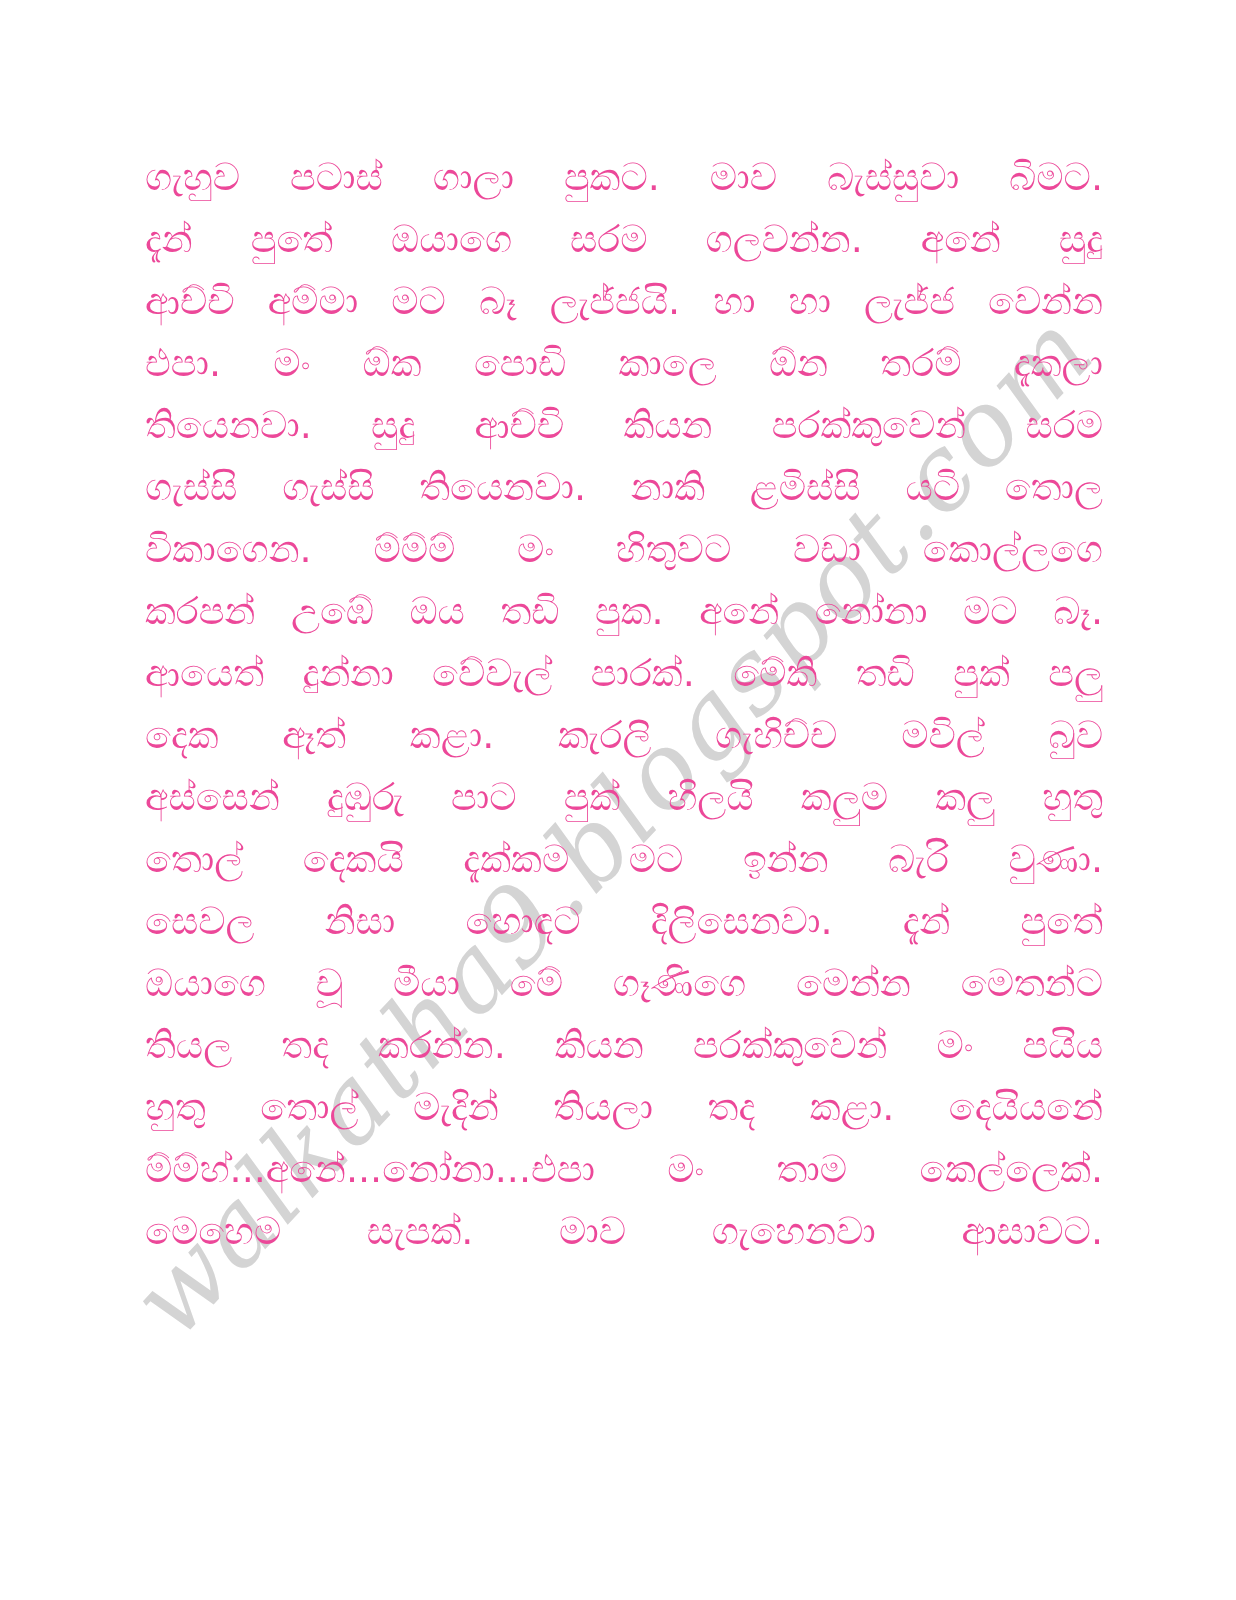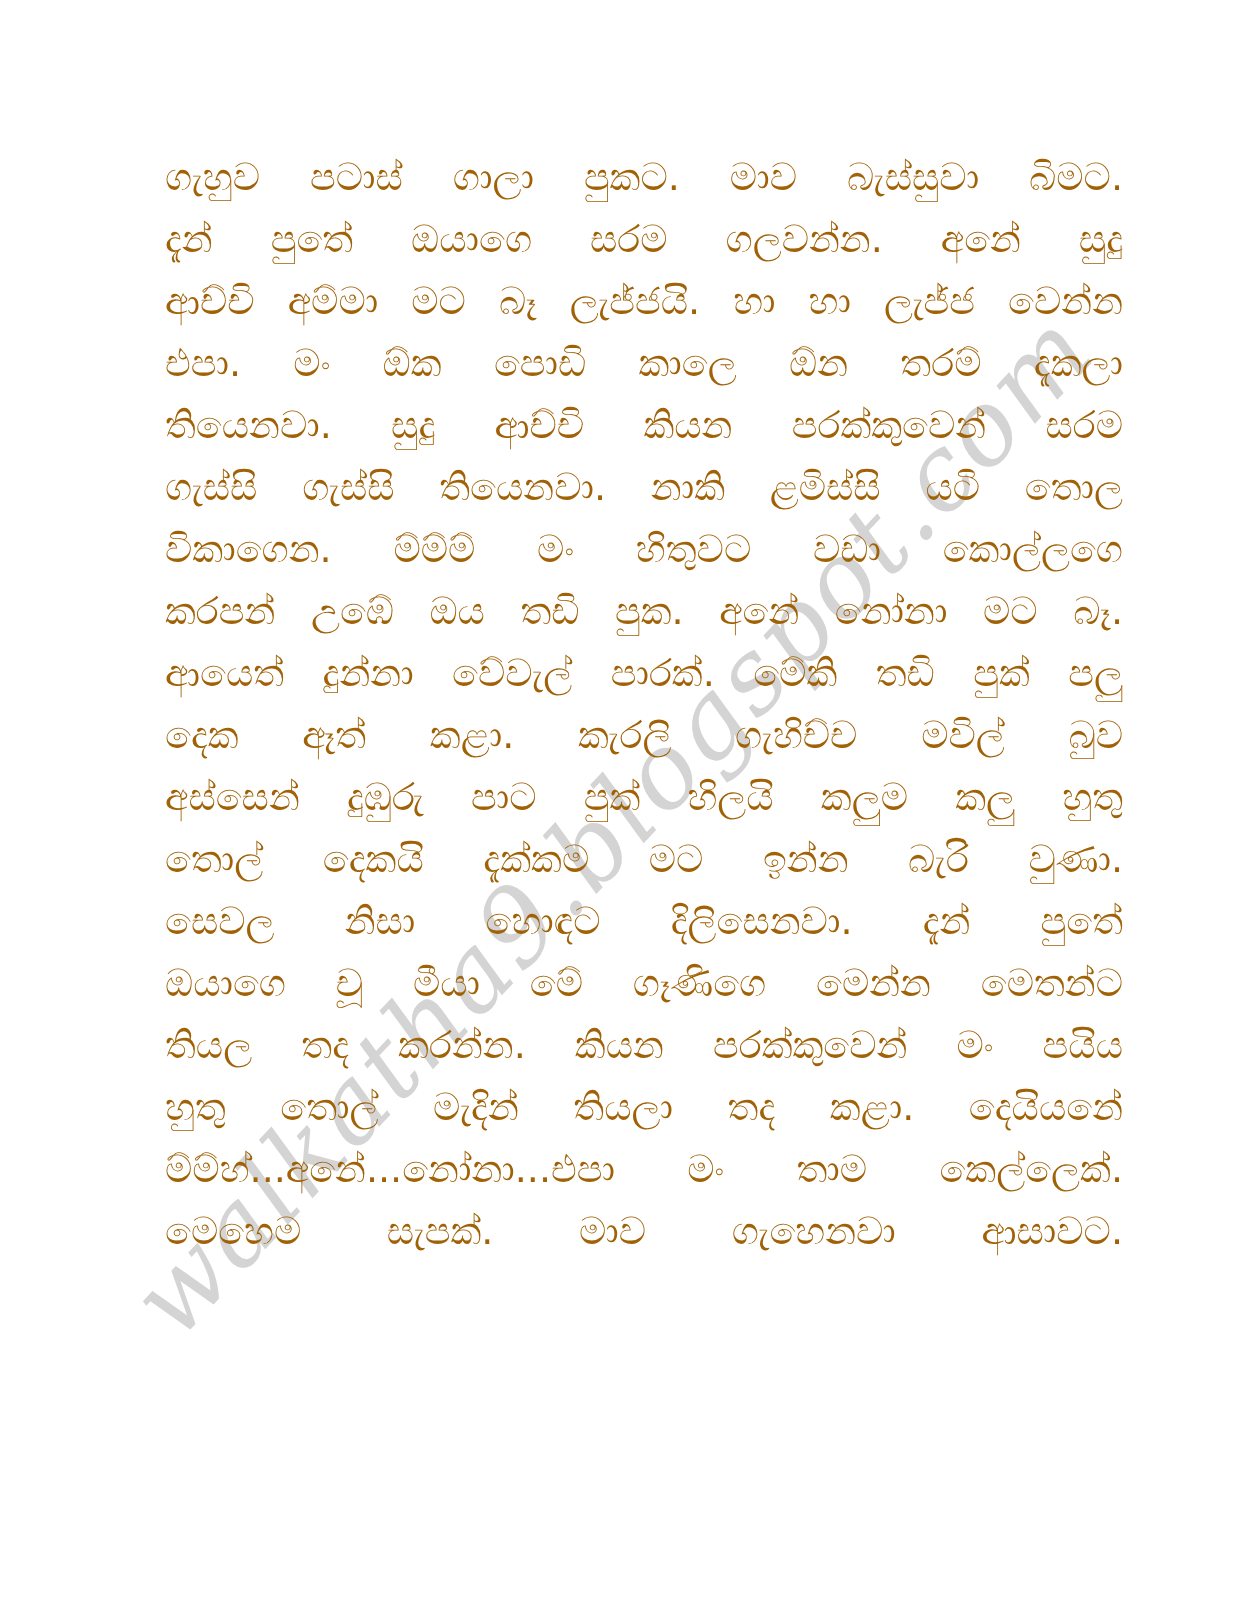--- a/index.html
+++ b/index.html
@@ -29,24 +29,23 @@
     white-space: nowrap;
     z-index: 1;
     user-select: none;
   }
   .text-block {
     position: absolute;
     left: 145px;
     top: 146px;
     width: 958px;
     z-index: 2;
-    color: #a16207;
+    color: #ec4899;
     font-size: 38px;
     font-family: "DejaVu Sans", sans-serif;
-    margin-left: 20px;
   }
   .line {
     height: 62px;
     line-height: 62px;
     text-align: justify;
     text-align-last: justify;
     text-justify: inter-word;
     overflow: hidden;
   }
 </style>

